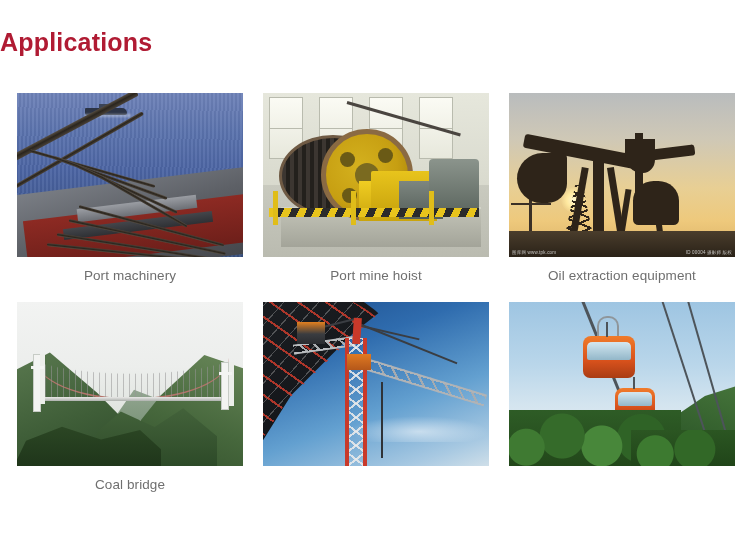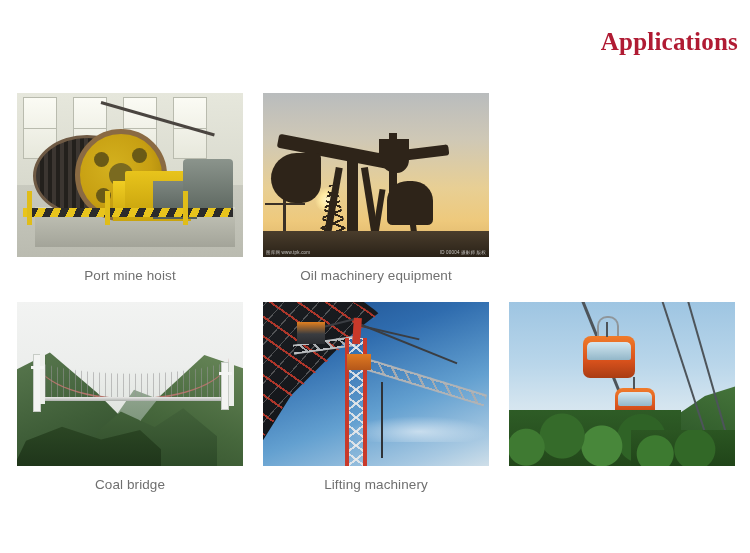--- a/index.html
+++ b/index.html
@@ -18,22 +18,22 @@
     height: 553px;
     background: #ffffff;
   }
 
   
   .section-title {
     position: absolute;
     top: 28px;
     left: 0;
     width: 738px;
-    text-align: right;
-    font-family: Liberation Serif, serif;
+    text-align: left;
+    font-family: Liberation Sans, sans-serif;
     font-weight: bold;
     font-size: 25px;
     letter-spacing: 0.2px;
     color: #b01b33;
   }
 
   
   .grid {
     position: absolute;
     top: 93px;
@@ -454,20 +454,41 @@
 <body>
 
 <div class="page">
 
   <h1 class="section-title">Applications</h1>
 
   <div class="grid">
 
     <div class="row">
 
+      <div class="cell">
+        <div class="thumb ph-port">
+          <div class="water-shimmer"></div>
+          <div class="ship"></div>
+          <div class="deck"></div>
+          <div class="deck-red"></div>
+          <div class="deck-slab s1"></div>
+          <div class="deck-slab s2"></div>
+          <div class="cable thick" style="left:120px; top:-4px; width:190px; transform:rotate(152deg);"></div>
+          <div class="cable" style="left:126px; top:18px; width:175px; transform:rotate(150deg);"></div>
+          <div class="cable thin" style="left:138px; top:92px; width:130px; transform:rotate(196deg);"></div>
+          <div class="cable thin" style="left:150px; top:104px; width:120px; transform:rotate(200deg);"></div>
+          <div class="cable thin" style="left:160px; top:118px; width:110px; transform:rotate(205deg);"></div>
+          <div class="cable thin" style="left:170px; top:132px; width:100px; transform:rotate(210deg);"></div>
+          <div class="cable thin" style="left:62px;  top:112px; width:150px; transform:rotate(15deg);"></div>
+          <div class="cable thin" style="left:52px;  top:126px; width:160px; transform:rotate(12deg);"></div>
+          <div class="cable thin" style="left:40px;  top:140px; width:170px; transform:rotate(9deg);"></div>
+          <div class="cable thin" style="left:30px;  top:150px; width:180px; transform:rotate(6deg);"></div>
+        </div>
+        <div class="caption">Port machinery</div>
+      </div>
 
       <div class="cell">
         <div class="thumb ph-hoist">
           <div class="wall"></div>
           <div class="win w1"></div>
           <div class="win w2"></div>
           <div class="win w3"></div>
           <div class="win w4"></div>
           <div class="floor"></div>
           <div class="plinth"></div>
@@ -504,21 +525,21 @@
           <div class="jack-body beam-a"></div>
           <div class="jack-body head-a"></div>
           <div class="jack-body post-a"></div>
           <div class="jack-body leg-a1"></div>
           <div class="jack-body leg-a2"></div>
           <div class="jack-body cw-a"></div>
           <div class="ground"></div>
           <div class="wm wm-l">图库网 www.tpk.com</div>
           <div class="wm wm-r">ID 00004 摄影师 版权</div>
         </div>
-        <div class="caption">Oil machinery equipment</div>
+        <div class="caption">Oil extraction equipment</div>
       </div>
 
     </div>
 
     <div class="row">
 
       <div class="cell">
         <div class="thumb ph-bridge">
           <div class="mtn m-far"></div>
           <div class="mtn m-left"></div>
@@ -547,21 +568,20 @@
           <div class="tie t2"></div>
           <div class="tie t3"></div>
           <div class="counterjib"></div>
           <div class="cw-block"></div>
           <div class="jib"></div>
           <div class="apex"></div>
           <div class="mast"></div>
           <div class="cab"></div>
           <div class="hoist-line"></div>
         </div>
-        <div class="caption">Lifting machinery</div>
       </div>
 
       <div class="cell">
         <div class="thumb ph-cableway">
           <div class="hills-far"></div>
           <div class="hills-right"></div>
           <div class="wire w-main"></div>
           <div class="wire w-b"></div>
           <div class="wire w-c"></div>
           <div class="arm"></div>

